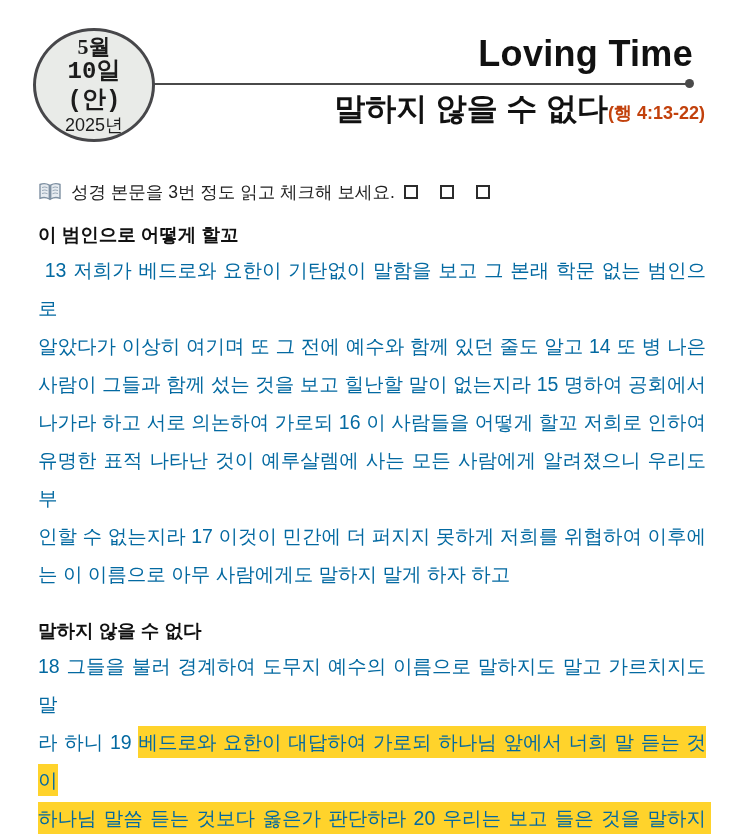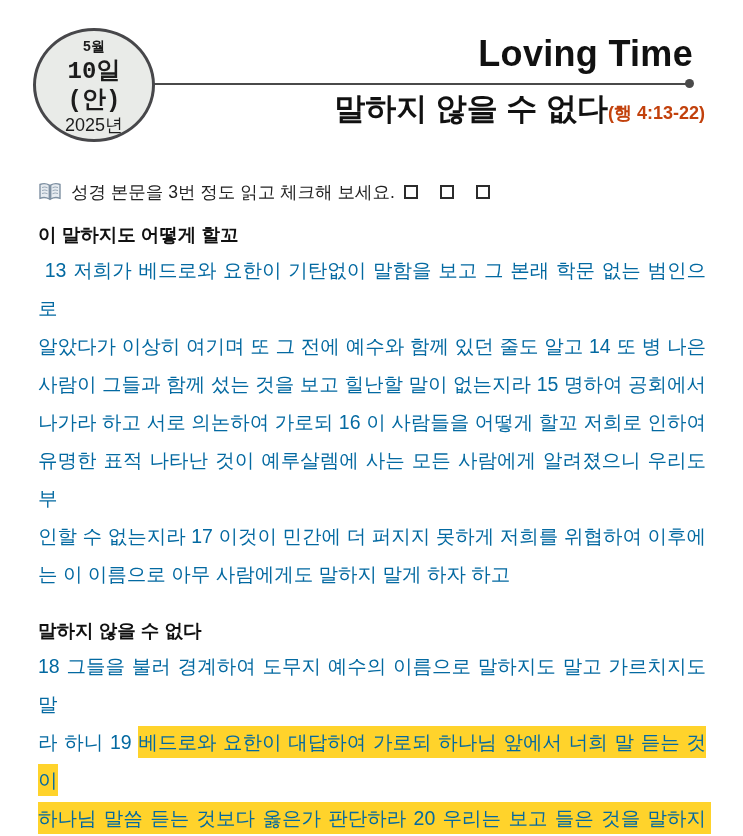--- a/index.html
+++ b/index.html
@@ -9,21 +9,21 @@
     font-family:"Liberation Sans", sans-serif; color:#1c1c1c; overflow:hidden;
   }
   
   .badge {
     position:absolute; left:33px; top:28px; width:122px; height:114px;
     border:3px solid var(--badge-border,#47474a); border-radius:50%;
     background:var(--badge-fill,#e9ebe8);
     display:flex; flex-direction:column; align-items:center; justify-content:center;
     z-index:2; text-align:center;
   }
-  .badge .m { font-size:14px; font-weight:800; line-height:21px; }
+  .badge .m { font-size:22px; font-weight:800; line-height:21px;font-family:Liberation Serif, serif; }
   .badge .d { font-size:24px; font-weight:800; line-height:29px;font-family:Liberation Mono, monospace; }
   .badge .y { font-size:18px; font-weight:400; line-height:20px; }
   
   .rule { position:absolute; left:148px; top:83px; width:544px; height:2px; background:var(--rule,#4f4f4f); z-index:1; }
   .rule-dot { position:absolute; left:685px; top:79px; width:9px; height:9px; border-radius:50%; background:var(--rule,#3f3f3f); z-index:1; }
   .brand { position:absolute; top:33px; right:50px; font-size:36px; font-weight:800; letter-spacing:0.3px; color:#111; }
   .title { position:absolute; top:88px; right:38px; white-space:nowrap; }
   .title .main { font-size:31px; font-weight:800; color:#111; }
   .title .ref  { font-size:18px; font-weight:700; color:#c2410c; }
   
@@ -71,21 +71,21 @@
     <span>성경 본문을 3번 정도 읽고 체크해 보세요.</span>
     <span class="checkbox-group">
         <span class="checkbox"></span>
         <span class="checkbox"></span>
         <span class="checkbox"></span>
       </span>
   </div>
 
   <div class="content">
       <div class="section">
-        <div class="section-heading">이 말하지도 어떻게 할꼬</div>
+        <div class="section-heading">이 범인으로 어떻게 할꼬</div>
         <div class="para">
           <div class="line just"><span> 13 저희가 베드로와 요한이 기탄없이 말함을 보고 그 본래 학문 없는 범인으로</span></div>
           <div class="line just"><span>알았다가 이상히 여기며 또 그 전에 예수와 함께 있던 줄도 알고 14 또 병 나은</span></div>
           <div class="line just"><span>사람이 그들과 함께 섰는 것을 보고 힐난할 말이 없는지라 15 명하여 공회에서</span></div>
           <div class="line just"><span>나가라 하고 서로 의논하여 가로되 16 이 사람들을 어떻게 할꼬 저희로 인하여</span></div>
           <div class="line just"><span>유명한 표적 나타난 것이 예루살렘에 사는 모든 사람에게 알려졌으니 우리도 부</span></div>
           <div class="line just"><span>인할 수 없는지라 17 이것이 민간에 더 퍼지지 못하게 저희를 위협하여 이후에</span></div>
           <div class="line"><span>는 이 이름으로 아무 사람에게도 말하지 말게 하자 하고</span></div>
         </div>
       </div>

